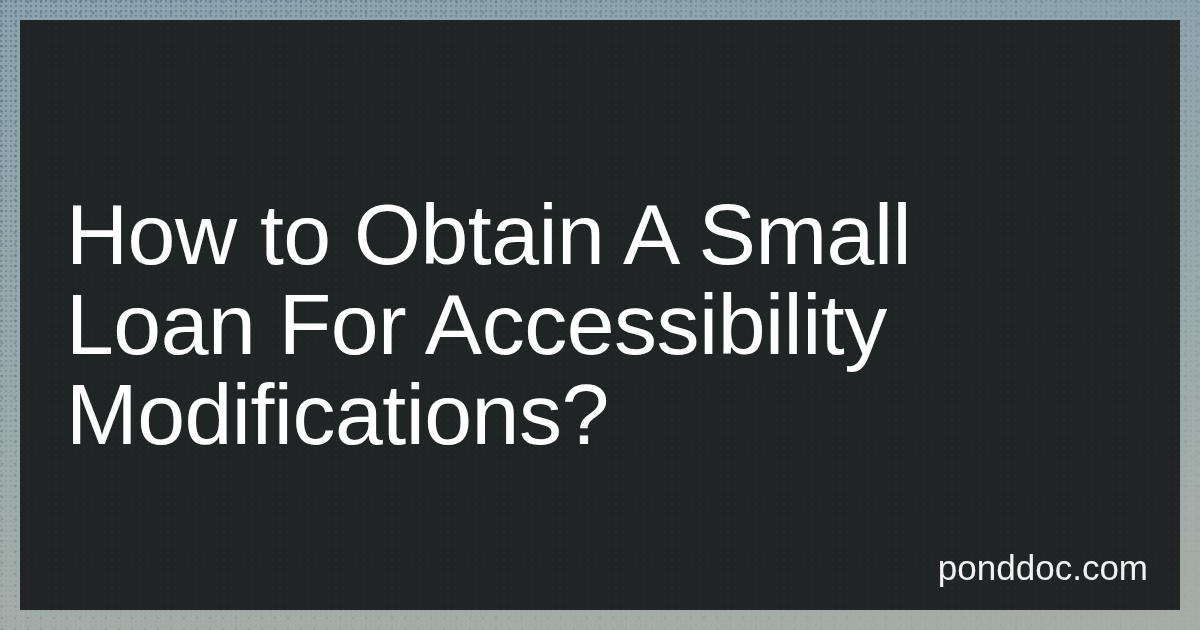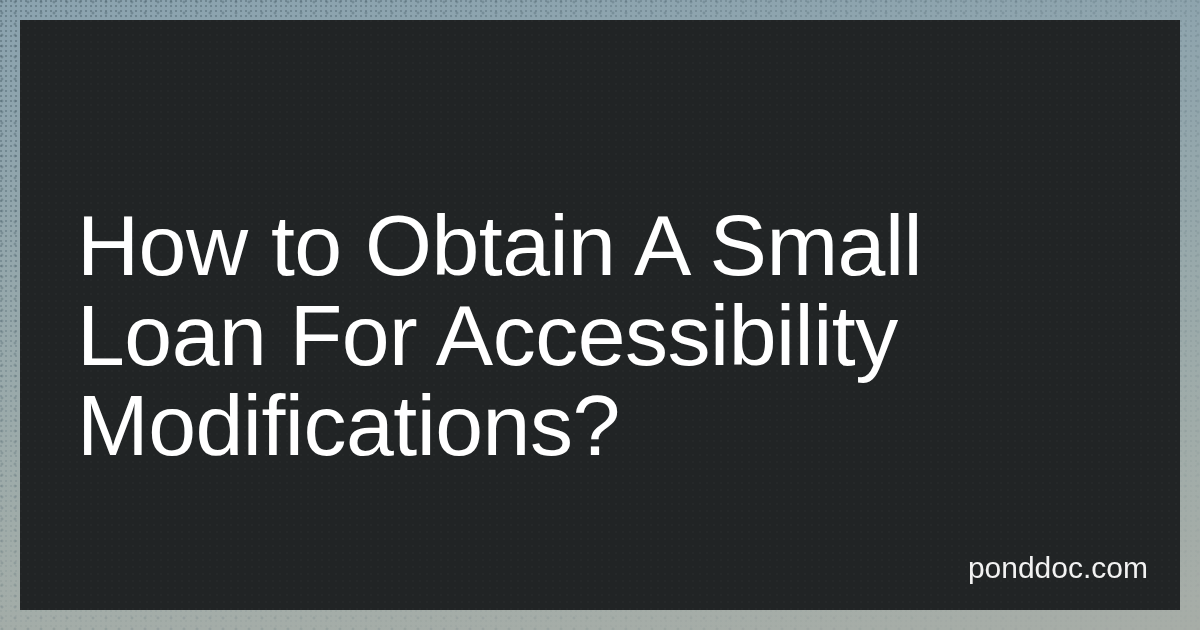--- a/index.html
+++ b/index.html
@@ -85,39 +85,39 @@
     background-size: 7px 7px;
     pointer-events: none;
   }
 
   
   .headline {
     position: absolute;
     left: 45px;
     top: 168px;
     width: 990px;
-    margin: 12px;
+    margin: 1px;
     color: #ffffff;
     font-family: "Liberation Sans", sans-serif;
     font-size: 86px;
     font-weight: 400;
     line-height: 90px;
     letter-spacing: -0.5px;
     word-wrap: break-word;
     text-rendering: optimizeLegibility;
   }
 
   
   .domain {
     position: absolute;
     right: 32px;
     bottom: 22px;
     color: #f2f2f2;
     font-family: "Liberation Sans", sans-serif;
-    font-size: 30px;
+    font-size: 35px;
     font-weight: 400;
     line-height: 40px;
     letter-spacing: 0px;
     text-align: right;
     white-space: nowrap;
   }
 </style>
 </head>
 <body>
 

